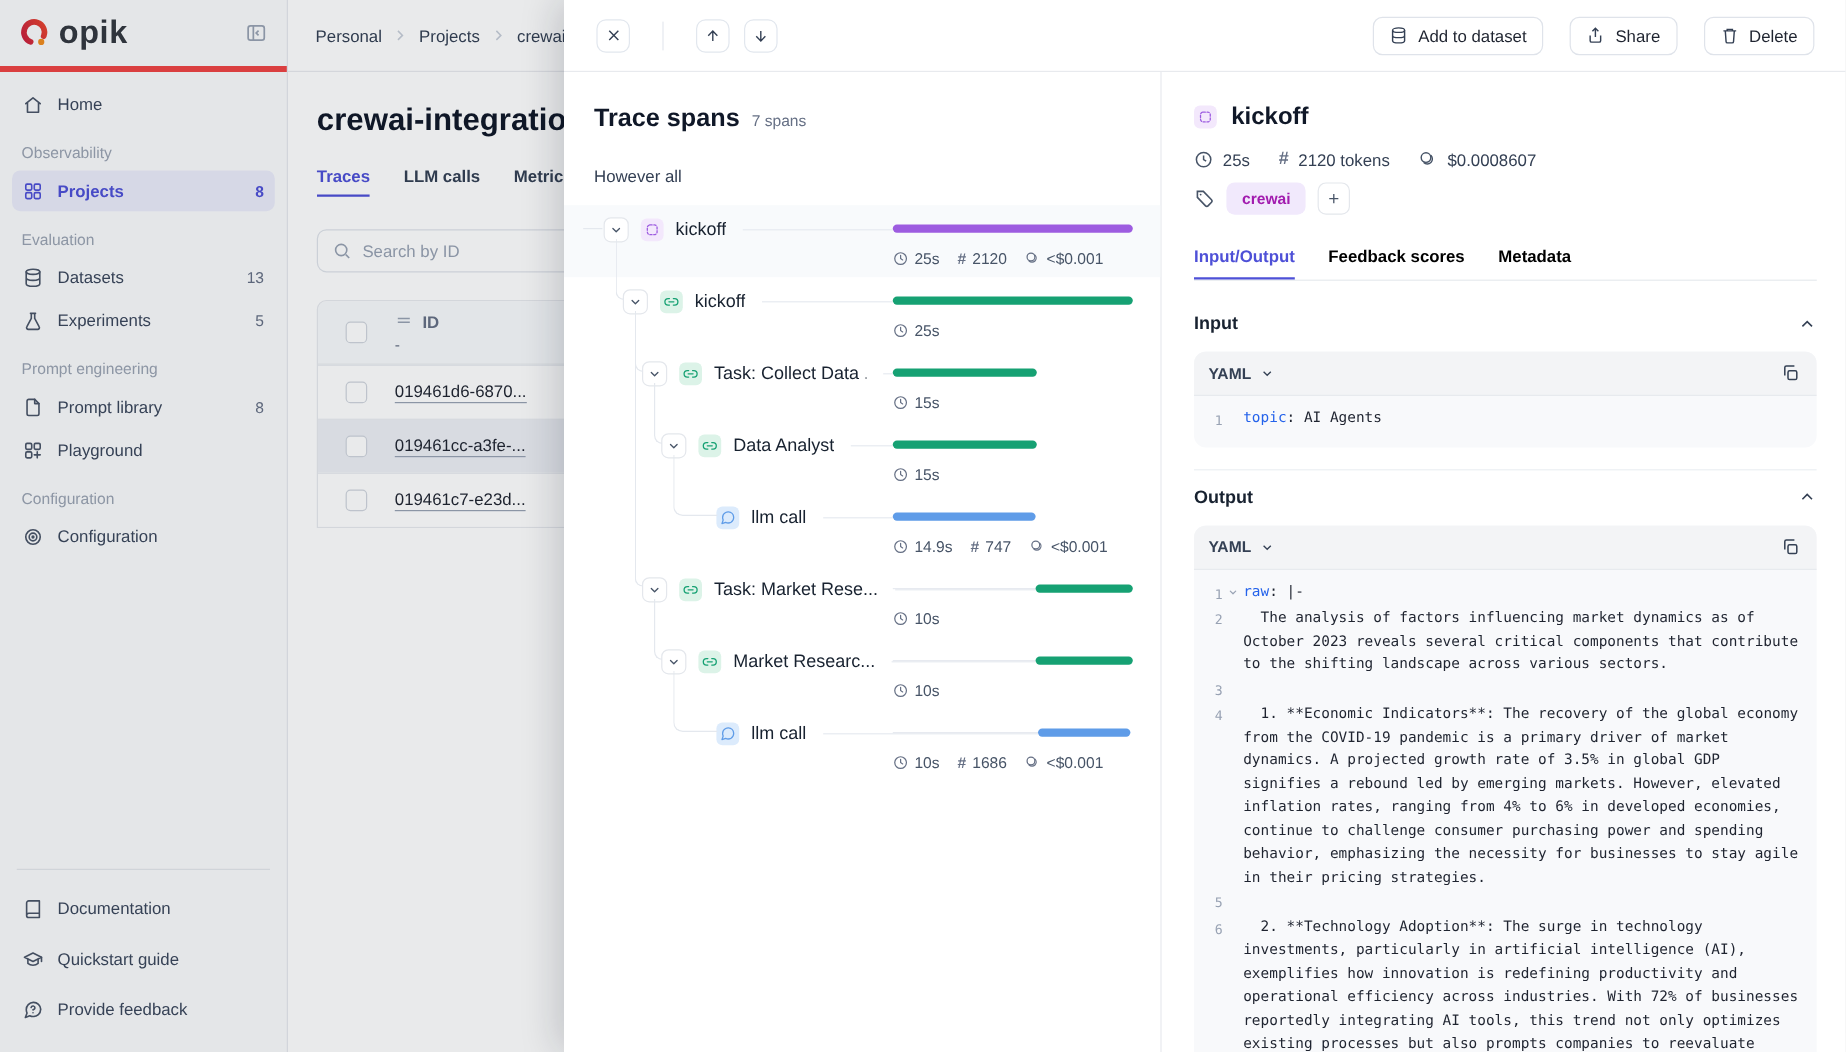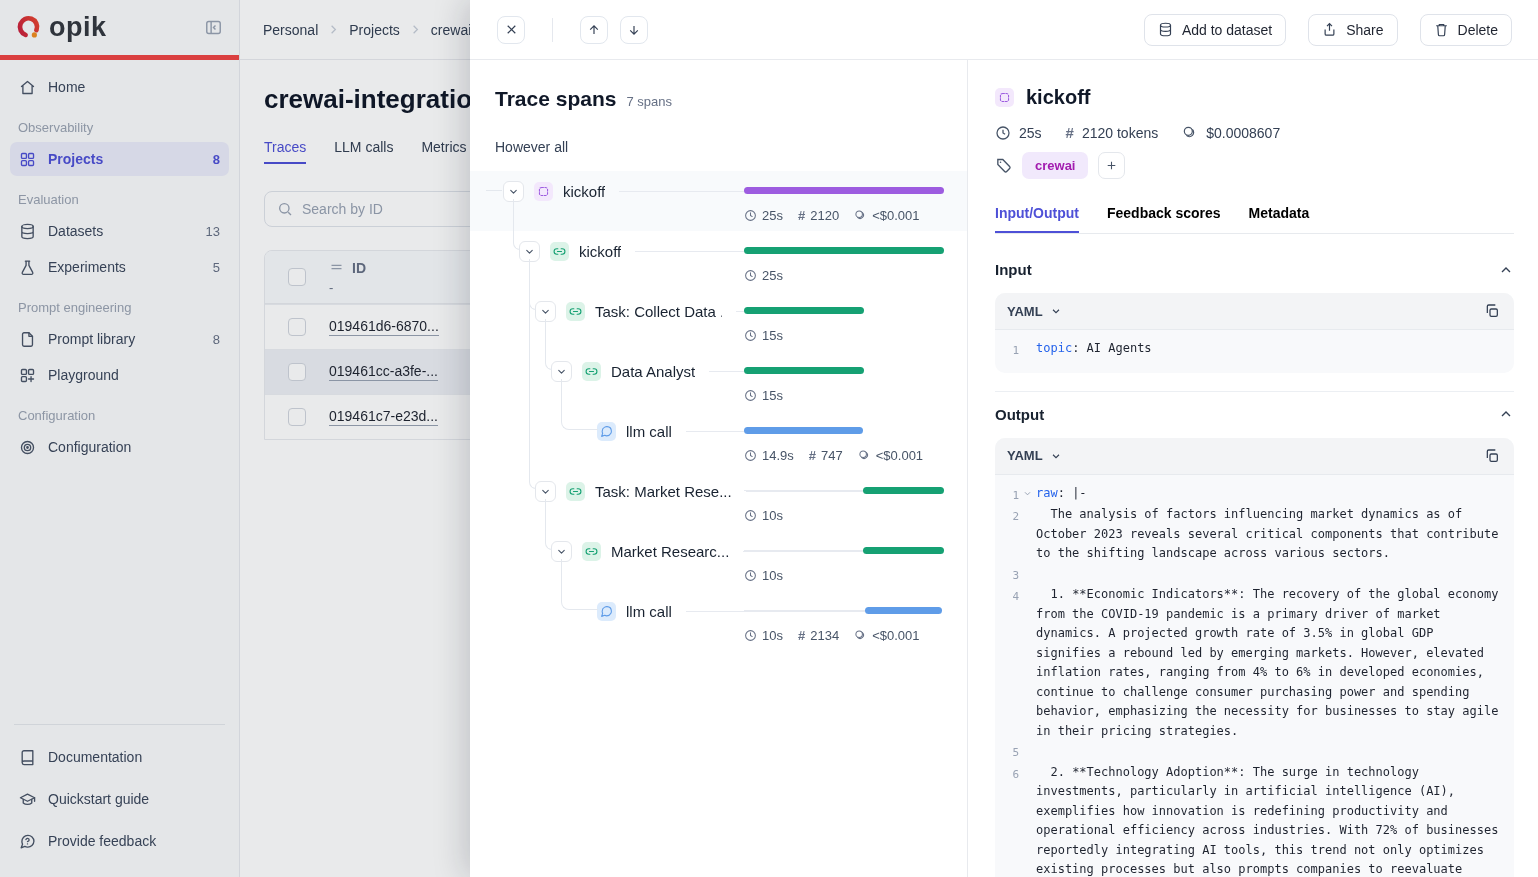--- a/index.html
+++ b/index.html
@@ -26,21 +26,21 @@
   .side-footer { padding:0 10px 14px; }
   .side-divider { border-top:1px solid #e4e7ec; margin:0 4px 12px; }
 
   .main { flex:1; display:flex; flex-direction:column; min-width:0; }
   .topbar { height:60px; background:#fff; border-bottom:1px solid #e8eaee; display:flex; align-items:center; padding-left:23px; gap:8px; }
   .crumb { font-size:14px; color:#344054; white-space:nowrap; }
   .crumb-sep { color:#c6cdd8; display:flex; }
   .content { flex:1; padding:24px 0 0 24px; background:#fff; }
   .page-title { font-size:26px; font-weight:700; color:#101828; white-space:nowrap; }
   .tabs-main { display:flex; gap:28px; margin-top:24px; }
-  .tab-main { font-size:14px; font-weight:400; color:#344054; padding-bottom:9px; white-space:nowrap; }
+  .tab-main { font-size:14px; font-weight:700; color:#344054; padding-bottom:9px; white-space:nowrap; }
   .tab-main.active { color:var(--indigo,#4e50d7); box-shadow:inset 0 -2px 0 var(--indigo,#4e50d7); }
   .search-box { margin-top:27px; width:480px; height:36px; border:1px solid #dfe3ea; border-radius:8px;
     display:flex; align-items:center; gap:9px; padding:0 12px; color:#98a2b3; background:#fff; }
   .search-box input { border:0; outline:0; font-size:14px; color:#344054; background:transparent; width:100%;
     font-family:"Liberation Sans",sans-serif; }
   .search-box input::placeholder { color:#98a2b3; }
   .trace-table { margin-top:23px; width:900px; border:1px solid #e7e9ee; border-radius:8px 0 0 0; overflow:hidden; }
   .tt-header { background:#f8fafc; border-bottom:1px solid #e7e9ee; display:flex; padding:9px 0 8px; }
   .tt-check-col { width:64px; display:flex; justify-content:center; padding-top:8px; }
   .checkbox { width:18px; height:18px; border:1px solid #d0d5dd; border-radius:4px; background:#fff; }
@@ -667,21 +667,21 @@
                   <span class="sico">
                     <svg width="13" height="13" viewBox="0 0 24 24" fill="none" stroke="currentColor" stroke-width="1.9" stroke-linecap="round" stroke-linejoin="round">
                       <circle cx="12" cy="12" r="9"></circle>
                       <path d="M12 7v5l3.2 2"></path>
                     </svg>
                   </span>
                   <span>10s</span>
                 </span>
                 <span class="tstat">
                   <span class="hashch">#</span>
-                  <span>2134</span>
+                  <span>1686</span>
                 </span>
                 <span class="tstat">
                   <span class="sico">
                     <svg width="13" height="13" viewBox="0 0 24 24" fill="none" stroke="currentColor" stroke-width="1.9" stroke-linecap="round" stroke-linejoin="round">
                       <circle cx="9.5" cy="9.5" r="6"></circle>
                       <path d="M15.6 6.6a6 6 0 1 1-9 9"></path>
                     </svg>
                   </span>
                   <span>&lt;$0.001</span>
                 </span>

